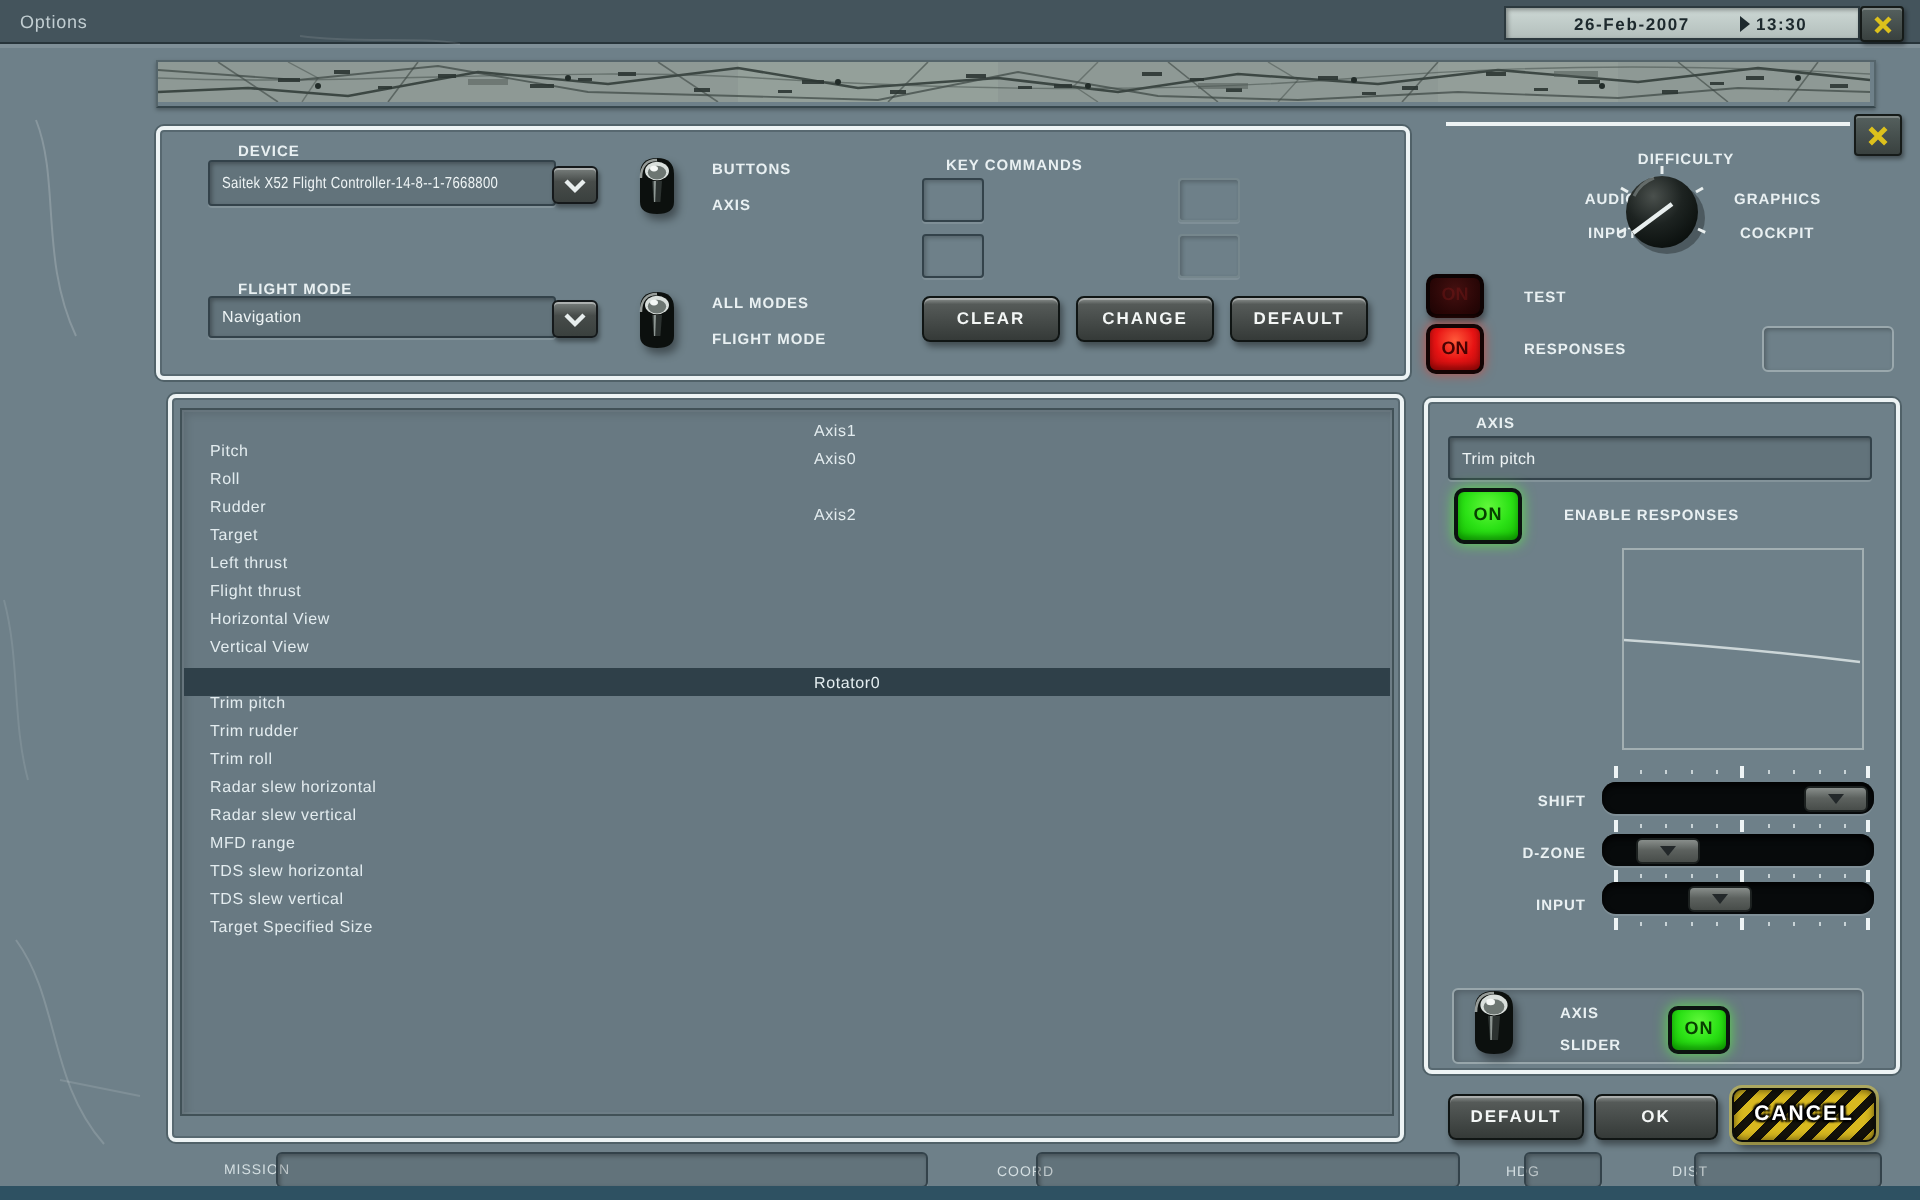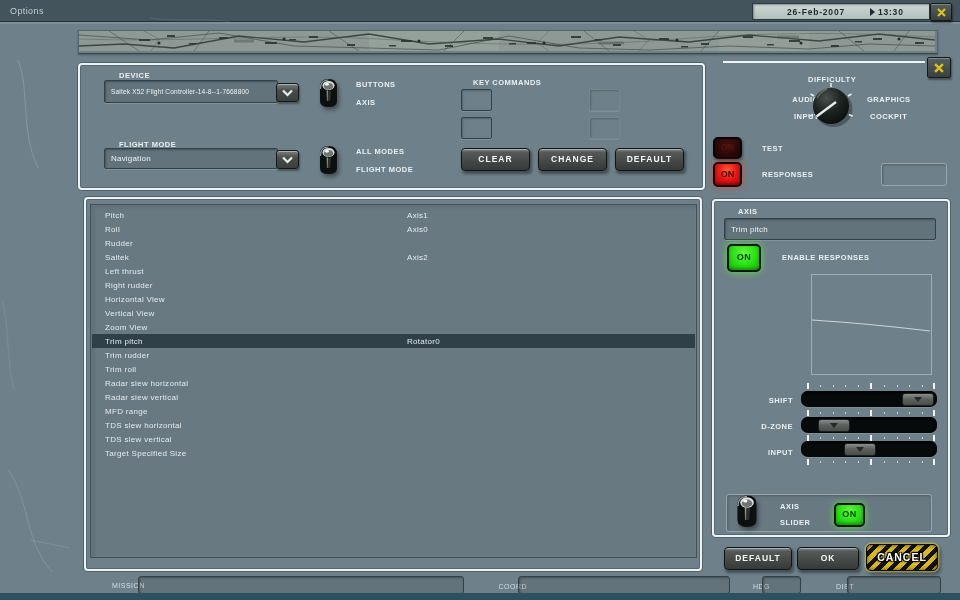--- a/index.html
+++ b/index.html
@@ -42,21 +42,21 @@
   .ticks::after{content:"";position:absolute;left:0;right:0;top:0;height:6px;
        background:linear-gradient(90deg,#eef4f5 0 2px,transparent 2px calc(50% - 1px),#eef4f5 calc(50% - 1px) calc(50% + 1px),transparent calc(50% + 1px) calc(100% - 2px),#eef4f5 calc(100% - 2px) 100%);}
   .track{position:absolute;left:801px;width:136px;height:16px;background:#070a0b;border-radius:7px;
        box-shadow:inset 0 2px 3px rgba(0,0,0,.9), 0 1px 0 rgba(255,255,255,.12);}
   .handle{position:absolute;top:2px;width:30px;height:11px;border:1px solid #1c2120;border-radius:3px;
        background:linear-gradient(180deg,#888e8b 0,#5d625f 45%,#484d4a 100%);
        display:flex;align-items:center;justify-content:center;}
   .handle::after{content:"";width:0;height:0;border-left:4px solid transparent;border-right:4px solid transparent;border-top:5px solid #23282a;}
   .slbl{position:absolute;width:68px;text-align:right;color:#e9f0f2;font-size:7.5px;font-weight:bold;letter-spacing:.5px;}
   .row{position:relative;height:14px;}
-  .row .n{position:absolute;left:13px;top:3px;color:#e3ecef;font-size:8px;letter-spacing:.3px;}
+  .row .n{position:absolute;left:13px;top:13px;color:#e3ecef;font-size:8px;letter-spacing:.3px;}
   .row .v{position:absolute;left:315px;top:3px;color:#e3ecef;font-size:8px;letter-spacing:.3px;}
   .row.sel{background:#2f4049;}
   .xbtn{position:absolute;border:1px solid #161b19;border-radius:2px;
        background:linear-gradient(180deg,#55605e 0,#39413f 100%);
        box-shadow:1px 1.5px 2px rgba(0,0,0,.4), inset 0 1px 0 rgba(255,255,255,.25);
        display:flex;align-items:center;justify-content:center;}
   .joyshadow{filter:drop-shadow(2px 3px 2px rgba(0,0,0,.4));}
 </style>
 </head>
 <body>
@@ -191,21 +191,21 @@
 <div class="btn" style="left:461px;top:148px;width:67px;">CLEAR</div>
 <div class="btn" style="left:538px;top:148px;width:67px;">CHANGE</div>
 <div class="btn" style="left:615px;top:148px;width:67px;">DEFAULT</div>
 
 <div class="abs" style="left:723px;top:61px;width:202px;height:2px;background:#edf3f4;"></div>
 <div class="xbtn" style="left:927px;top:57px;width:22px;height:19px;">
   <svg width="10" height="10" viewBox="0 0 9 9">
       <path d="M1 1 L8 8 M8 1 L1 8" stroke="#ddc11c" stroke-width="2.2" fill="none"></path>
     </svg>
 </div>
-<div class="lbl" style="left:796px;top:75px;width:70px;text-align:left;">DIFFICULTY</div>
+<div class="lbl" style="left:796px;top:75px;width:70px;text-align:center;">DIFFICULTY</div>
 <div class="lbl" style="left:760px;top:95px;width:47px;text-align:right;">AUDIO</div>
 <div class="lbl" style="left:855px;top:95px;">GRAPHICS</div>
 <div class="lbl" style="left:760px;top:112px;width:47px;text-align:right;">INPUT</div>
 <div class="lbl" style="left:858px;top:112px;">COCKPIT</div>
 <svg class="abs" width="68" height="68" style="left:797px;top:72px;">
   <defs>
     <radialGradient id="knobg" cx="38%" cy="28%" r="80%">
       <stop offset="0%" stop-color="#4a504d"></stop>
         <stop offset="50%" stop-color="#1d2321"></stop>
         <stop offset="100%" stop-color="#080d0b"></stop>
@@ -239,29 +239,29 @@
       </div>
       <div class="row">
         <span class="n">Roll</span>
         <span class="v">Axis0</span>
       </div>
       <div class="row">
         <span class="n">Rudder</span>
         <span class="v"></span>
       </div>
       <div class="row">
-        <span class="n">Saitek</span>
+        <span class="n">Target</span>
         <span class="v">Axis2</span>
       </div>
       <div class="row">
         <span class="n">Left thrust</span>
         <span class="v"></span>
       </div>
       <div class="row">
-        <span class="n">Right rudder</span>
+        <span class="n">Flight thrust</span>
         <span class="v"></span>
       </div>
       <div class="row">
         <span class="n">Horizontal View</span>
         <span class="v"></span>
       </div>
       <div class="row">
         <span class="n">Vertical View</span>
         <span class="v"></span>
       </div>

